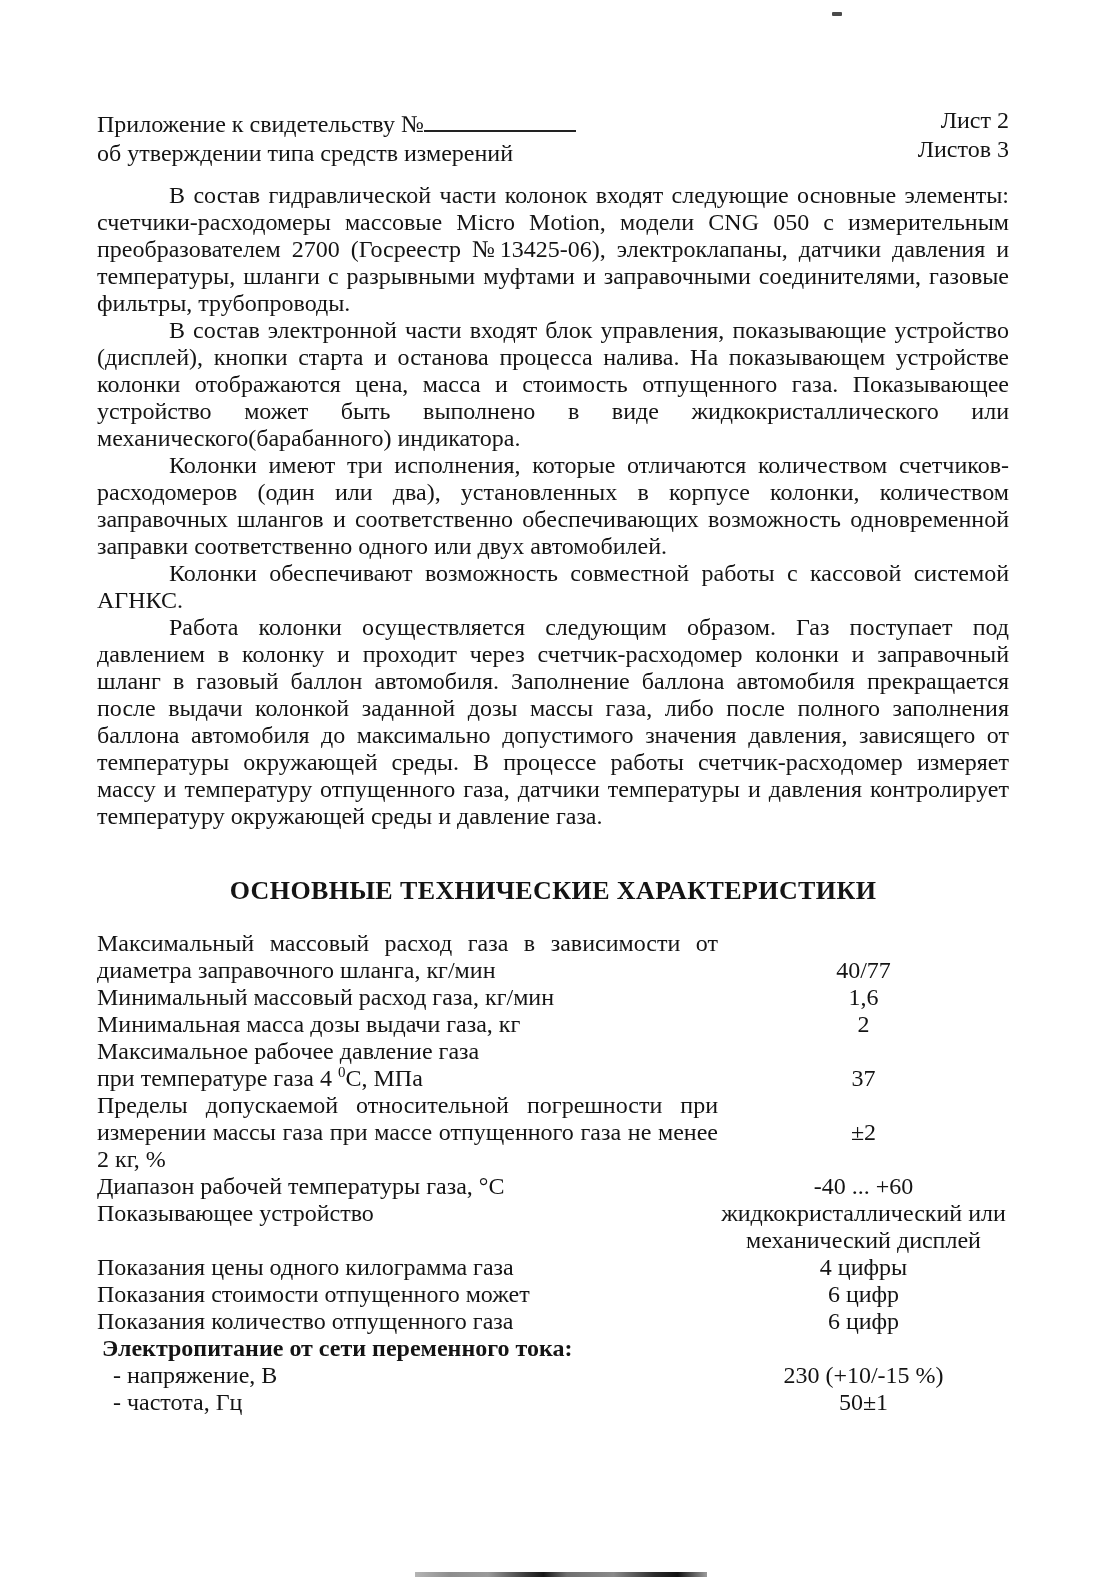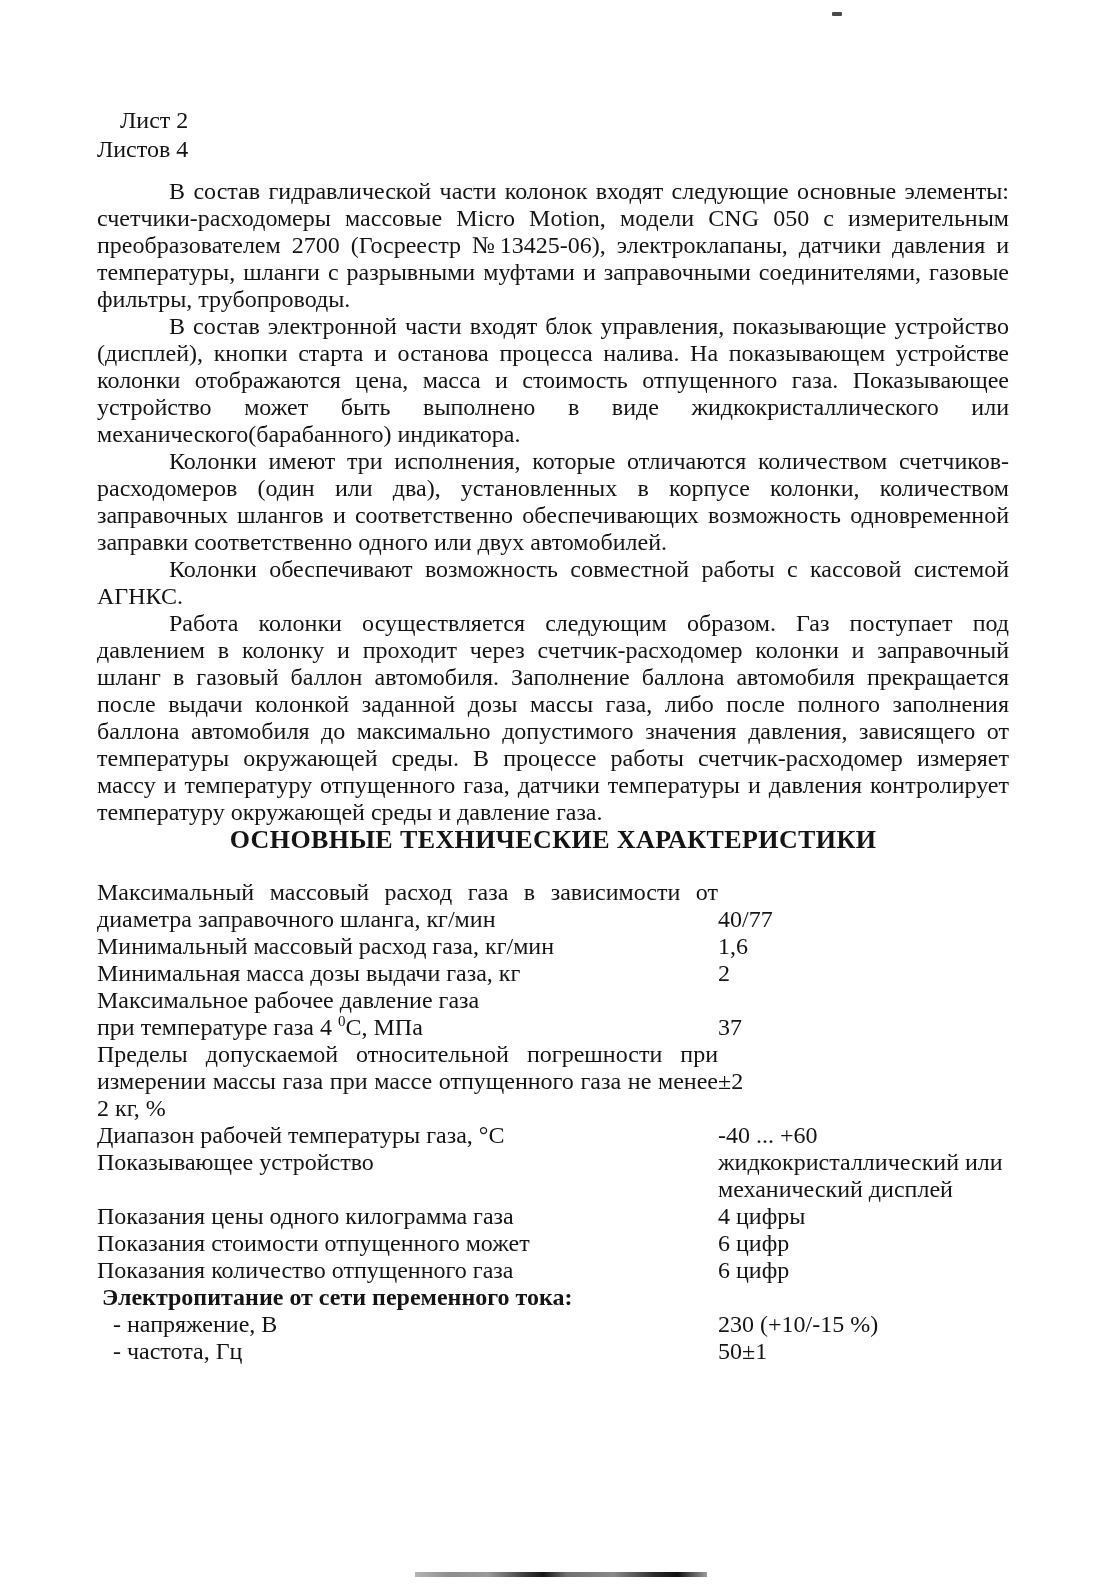--- a/index.html
+++ b/index.html
@@ -44,20 +44,21 @@
     font-size: 24px;
     line-height: 27px;
     text-align: justify;
   }
   .doc-body p {
     margin: 0;
     text-indent: 72px;
   }
   
   .section-title {
+    margin-top: 47px;
     text-align: center;
     font-weight: bold;
     font-size: 26px;
     line-height: 28px;
     letter-spacing: 0.4px;
   }
   
   .specs-table {
     margin-top: 25px;
     width: 100%;
@@ -67,20 +68,21 @@
   }
   .specs-table td {
     padding: 0;
     vertical-align: top;
   }
   td.spec-label {
     width: 605px;
     text-align: justify;
   }
   td.spec-value {
+    text-align: center;
   }
   tr.v-bottom td.spec-value { vertical-align: bottom; }
   tr.v-middle td.spec-value { vertical-align: middle; }
   td.pad-1 { padding-left: 5px; font-weight: bold; }
   td.pad-2 { padding-left: 16px; }
   .sup {
     vertical-align: super;
     font-size: 15px;
     line-height: 0;
   }
@@ -107,23 +109,27 @@
   }
 </style>
 </head>
 <body>
 
 <div class="artifact-top"></div>
 
 <div class="page-content">
 
   <div class="doc-header">
+    <div class="header-left">
+      <div><span>Приложение к свидетельству №</span><span class="blank-line"></span></div>
+      <div>об утверждении типа средств измерений</div>
+    </div>
     <div class="header-right">
       <div>Лист 2</div>
-      <div>Листов 4</div>
+      <div>Листов 3</div>
     </div>
   </div>
 
   <div class="doc-body">
     <p>В состав гидравлической части колонок входят следующие основные элементы: счетчики-расходомеры массовые Micro Motion, модели CNG 050 с измерительным преобразователем 2700 (Госреестр №13425-06), электроклапаны, датчики давления и температуры, шланги с разрывными муфтами и заправочными соединителями, газовые фильтры, трубопроводы.</p>
     <p>В состав электронной части входят блок управления, показывающие устройство (дисплей), кнопки старта и останова процесса налива. На показывающем устройстве колонки отображаются цена, масса и стоимость отпущенного газа. Показывающее устройство может быть выполнено в виде жидкокристаллического или механического(барабанного) индикатора.</p>
     <p>Колонки имеют три исполнения, которые отличаются количеством счетчиков-расходомеров (один или два), установленных в корпусе колонки, количеством заправочных шлангов и соответственно обеспечивающих возможность одновременной заправки соответственно одного или двух автомобилей.</p>
     <p>Колонки обеспечивают возможность совместной работы с кассовой системой АГНКС.</p>
     <p>Работа колонки осуществляется следующим образом. Газ поступает под давлением в колонку и проходит через счетчик-расходомер колонки и заправочный шланг в газовый баллон автомобиля. Заполнение баллона автомобиля прекращается после выдачи колонкой заданной дозы массы газа, либо после полного заполнения баллона автомобиля до максимально допустимого значения давления, зависящего от температуры окружающей среды. В процессе работы счетчик-расходомер измеряет массу и температуру отпущенного газа, датчики температуры и давления контролирует температуру окружающей среды и давление газа.</p>
   </div>

